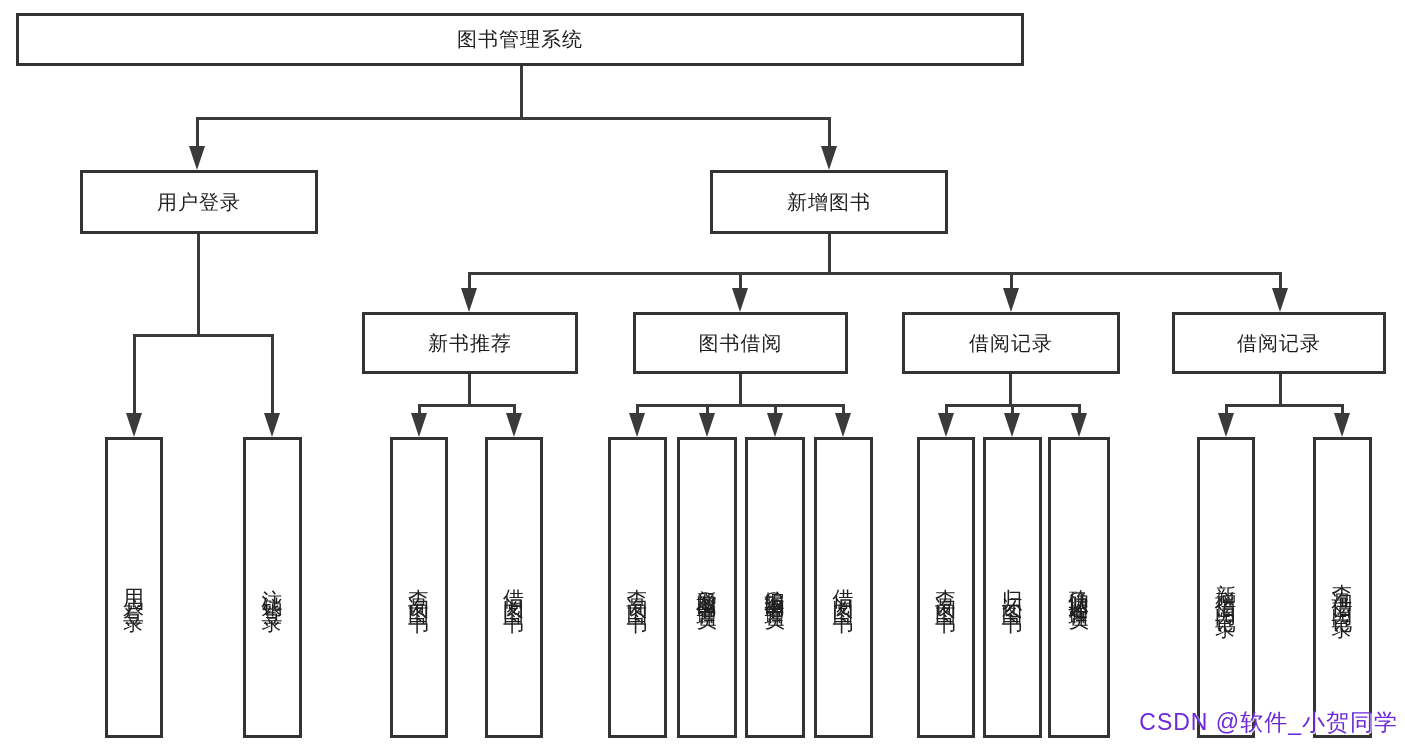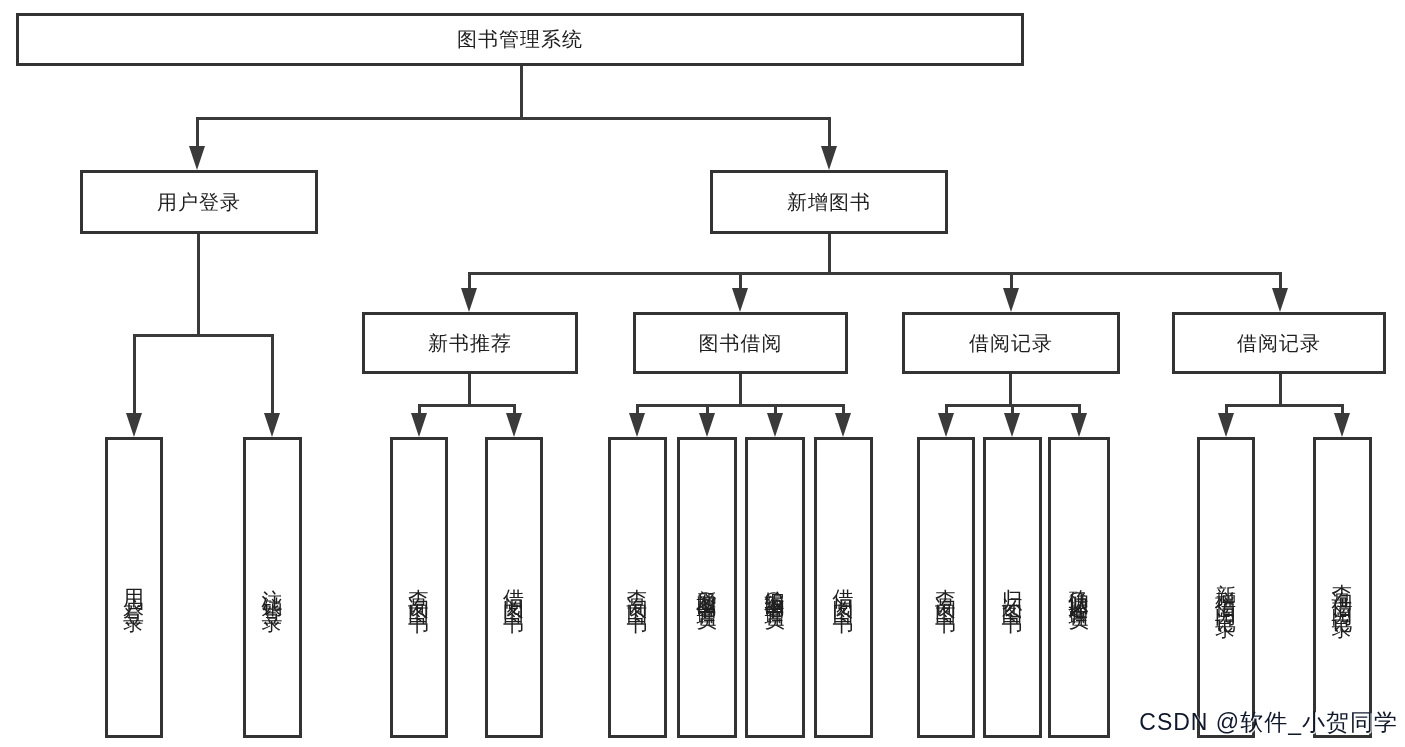--- a/index.html
+++ b/index.html
@@ -45,21 +45,21 @@
     border-right: 8px solid transparent;
     border-top: 24px solid #3a3a3a;
     z-index: 1;
   }
   #watermark {
     position: absolute;
     right: 7px;
     top: 707px;
     font-size: 23px;
     letter-spacing: 1px;
-    color: #0f172a;
+    color: #6d28d9;
     text-shadow: 1px 1px 1px #ffffff;
     z-index: 10;
     white-space: nowrap;
   }
 </style>
 </head>
 <body>
 
 <div id="canvas">
 

